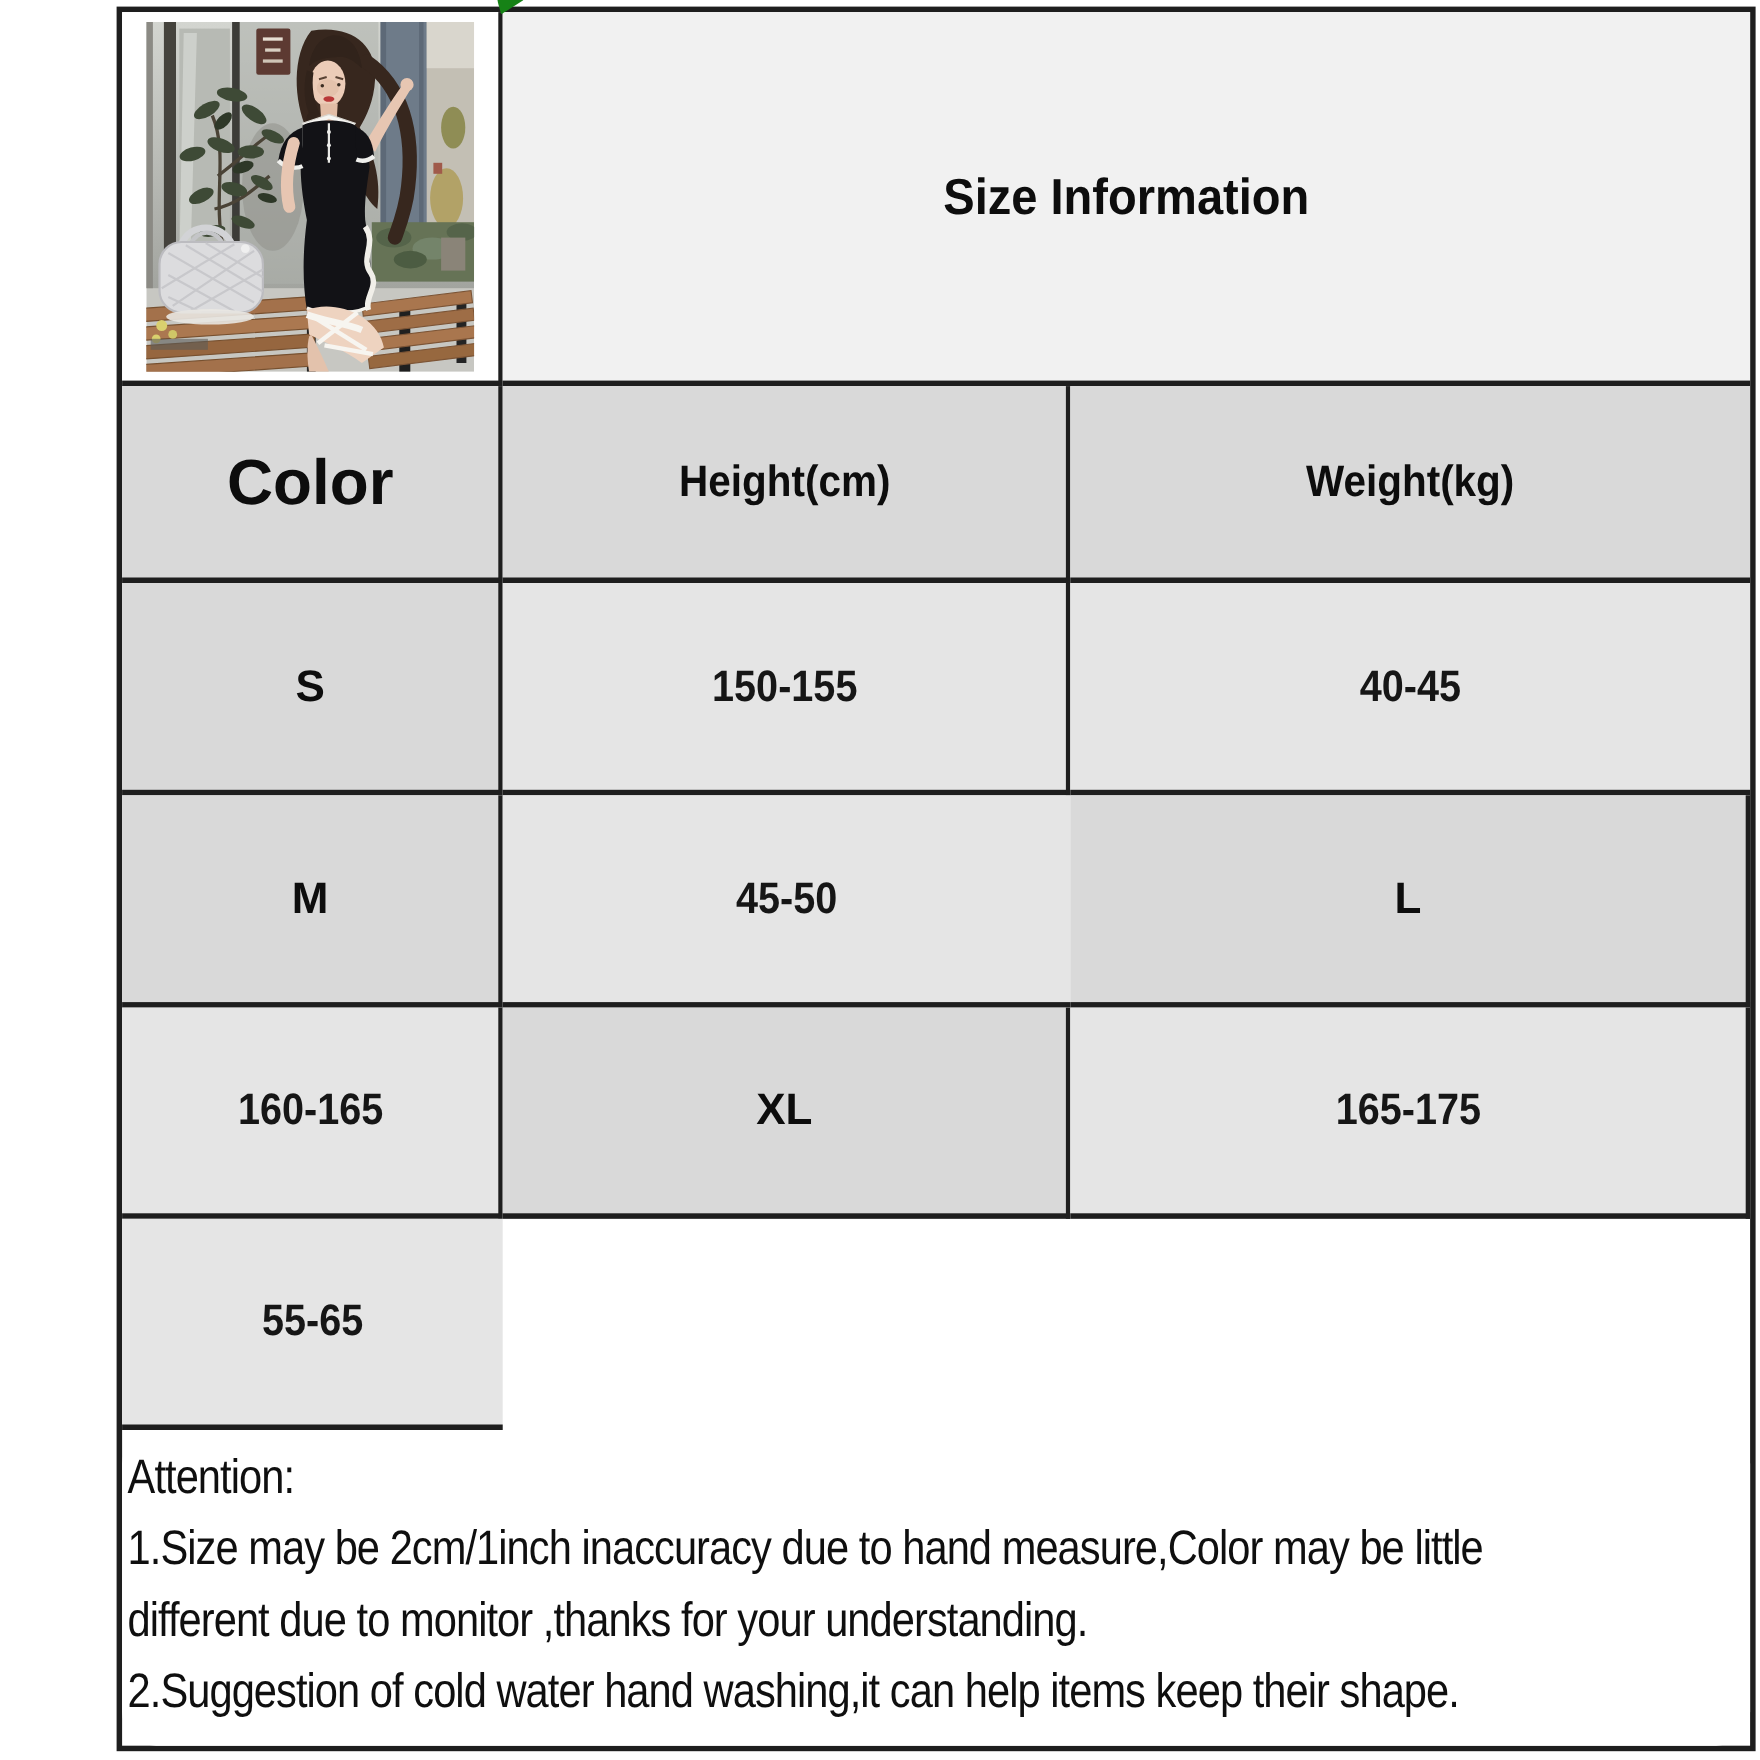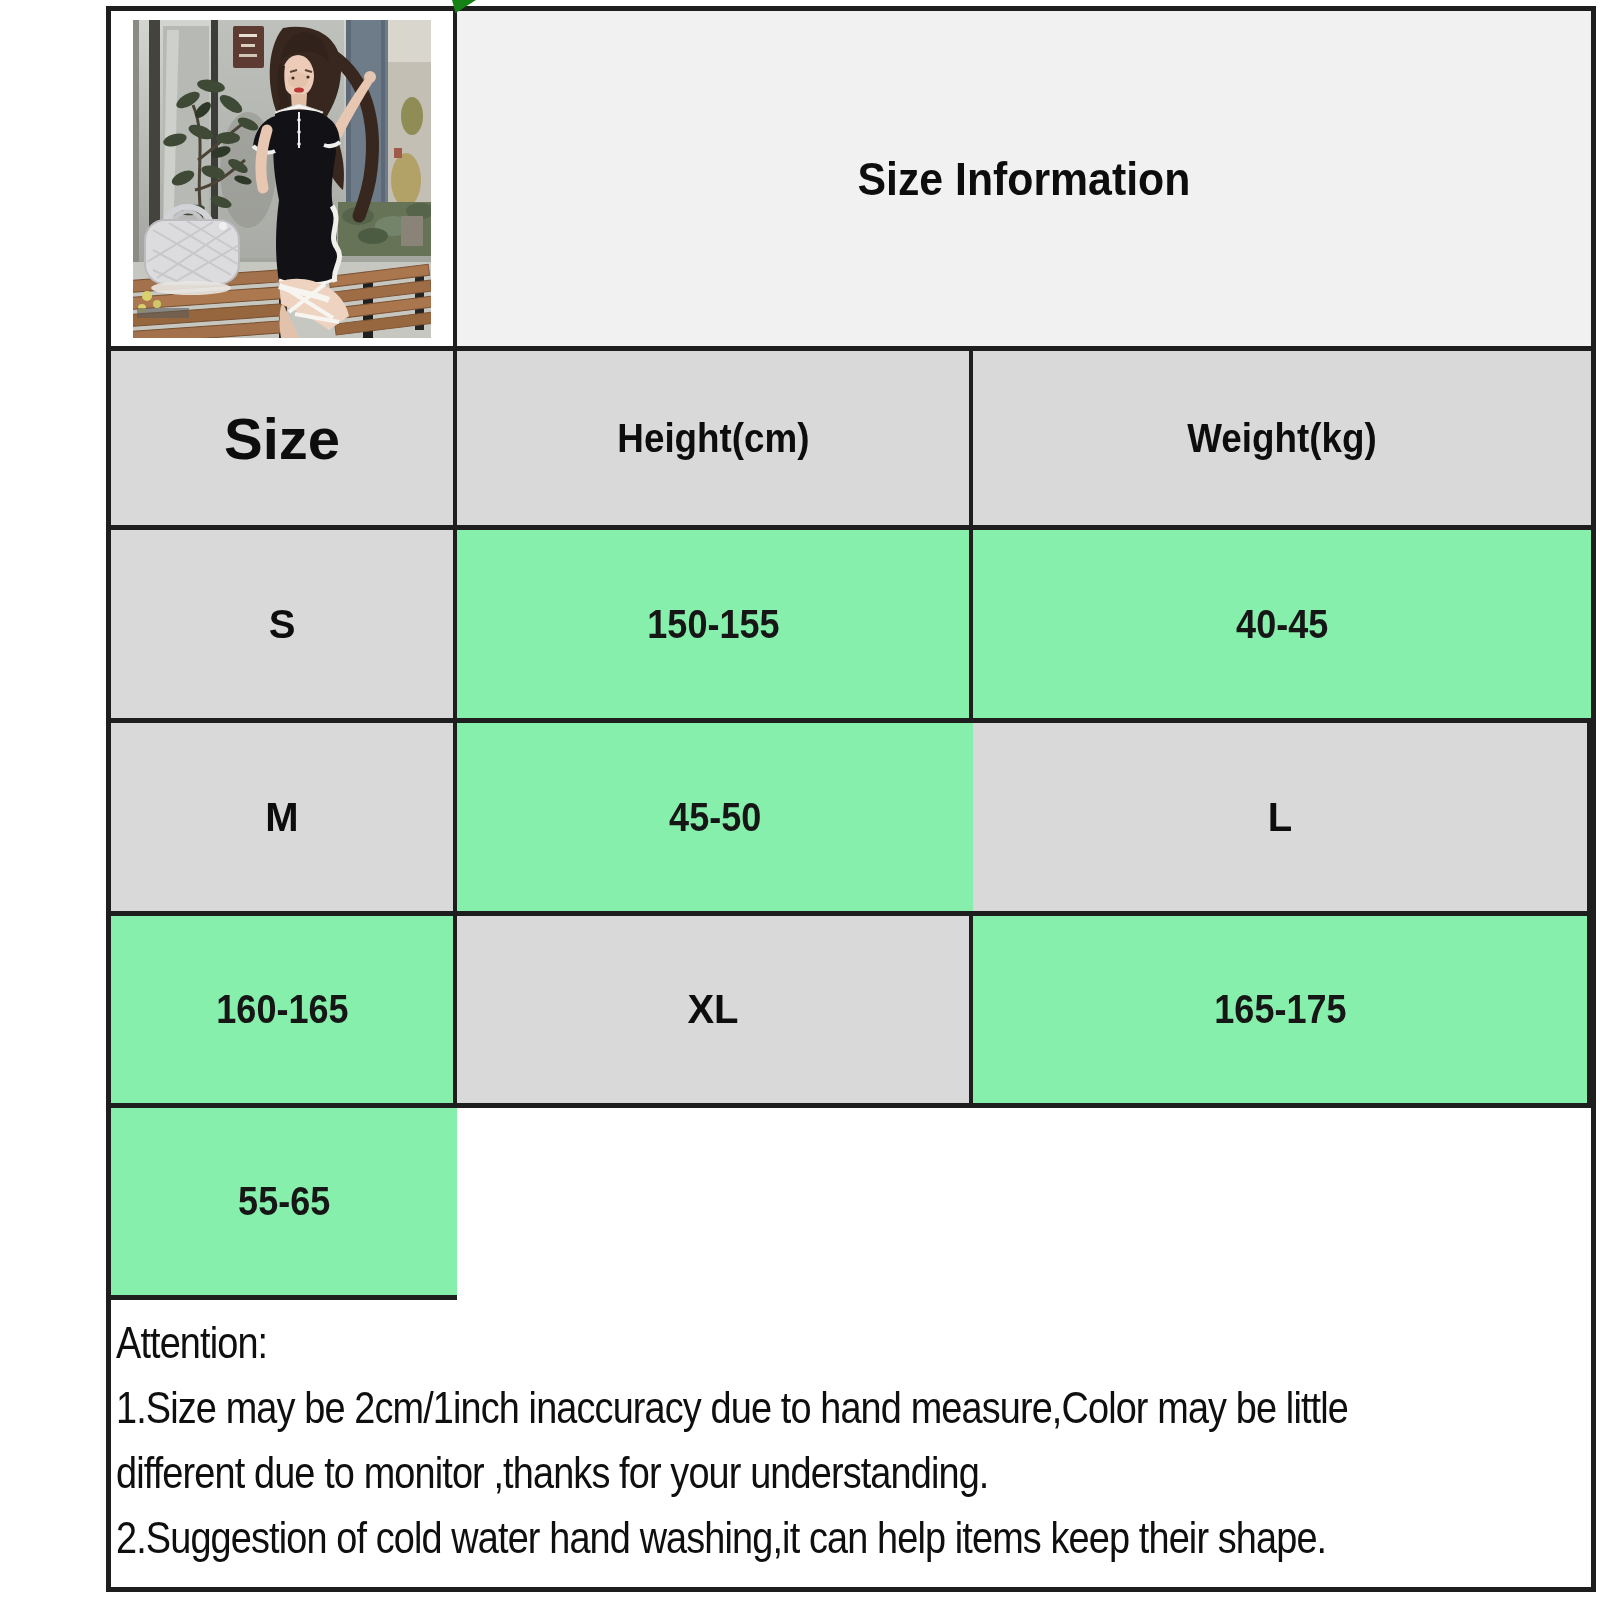--- a/index.html
+++ b/index.html
@@ -20,21 +20,21 @@
   }
   .last-col{border-right:none;text-align:right;}
   .photo-cell{background:#ffffff;}
   .title-cell{grid-column:2/4;background:#f1f1f1;border-right:none;}
   .title-text{font-size:46px;font-weight:bold;color:#0d0d0d;transform:scaleX(.93);white-space:nowrap;}
   .hdr{background:#d9d9d9;}
   .hdr-label{font-size:40px;font-weight:bold;color:#0d0d0d;transform:scaleX(.92);white-space:nowrap;}
   .size-head-label{font-size:58px;font-weight:bold;color:#0d0d0d;}
   .size-col{background:#d9d9d9;}
   .size-col .rl{font-size:40px;font-weight:bold;color:#0d0d0d;}
-  .data{background:#86efac;}
+  .data{background:#e5e5e5;}
   .data .dv{font-size:40px;font-weight:bold;color:#161616;transform:scaleX(.9);white-space:nowrap;}
   .attention{
     grid-column:1/4;border-right:none;border-bottom:none;background:#ffffff;
     display:block;padding:10px 0 0 5px;border-radius:31px;
   }
   .att-line{
     font-size:44px;line-height:65px;letter-spacing:-1px;color:#0f0f0f;
     white-space:nowrap;transform:scaleX(.86);transform-origin:0 50%;
   }
   .corner-marker{
@@ -187,21 +187,21 @@
           <path d="M162,294 L206,302" stroke-width="4"></path>
         </g>
       </g>
     </svg>
   </div>
   <div class="cell title-cell">
     <div class="title-text">Size Information</div>
   </div>
 
   <div class="cell hdr">
-    <span class="size-head-label">Size</span>
+    <span class="size-head-label">Color</span>
   </div>
   <div class="cell hdr">
     <span class="hdr-label">Height(cm)</span>
   </div>
   <div class="cell hdr last-col">
     <span class="hdr-label">Weight(kg)</span>
   </div>
 
   <div class="cell size-col">
     <span class="rl">S</span>

